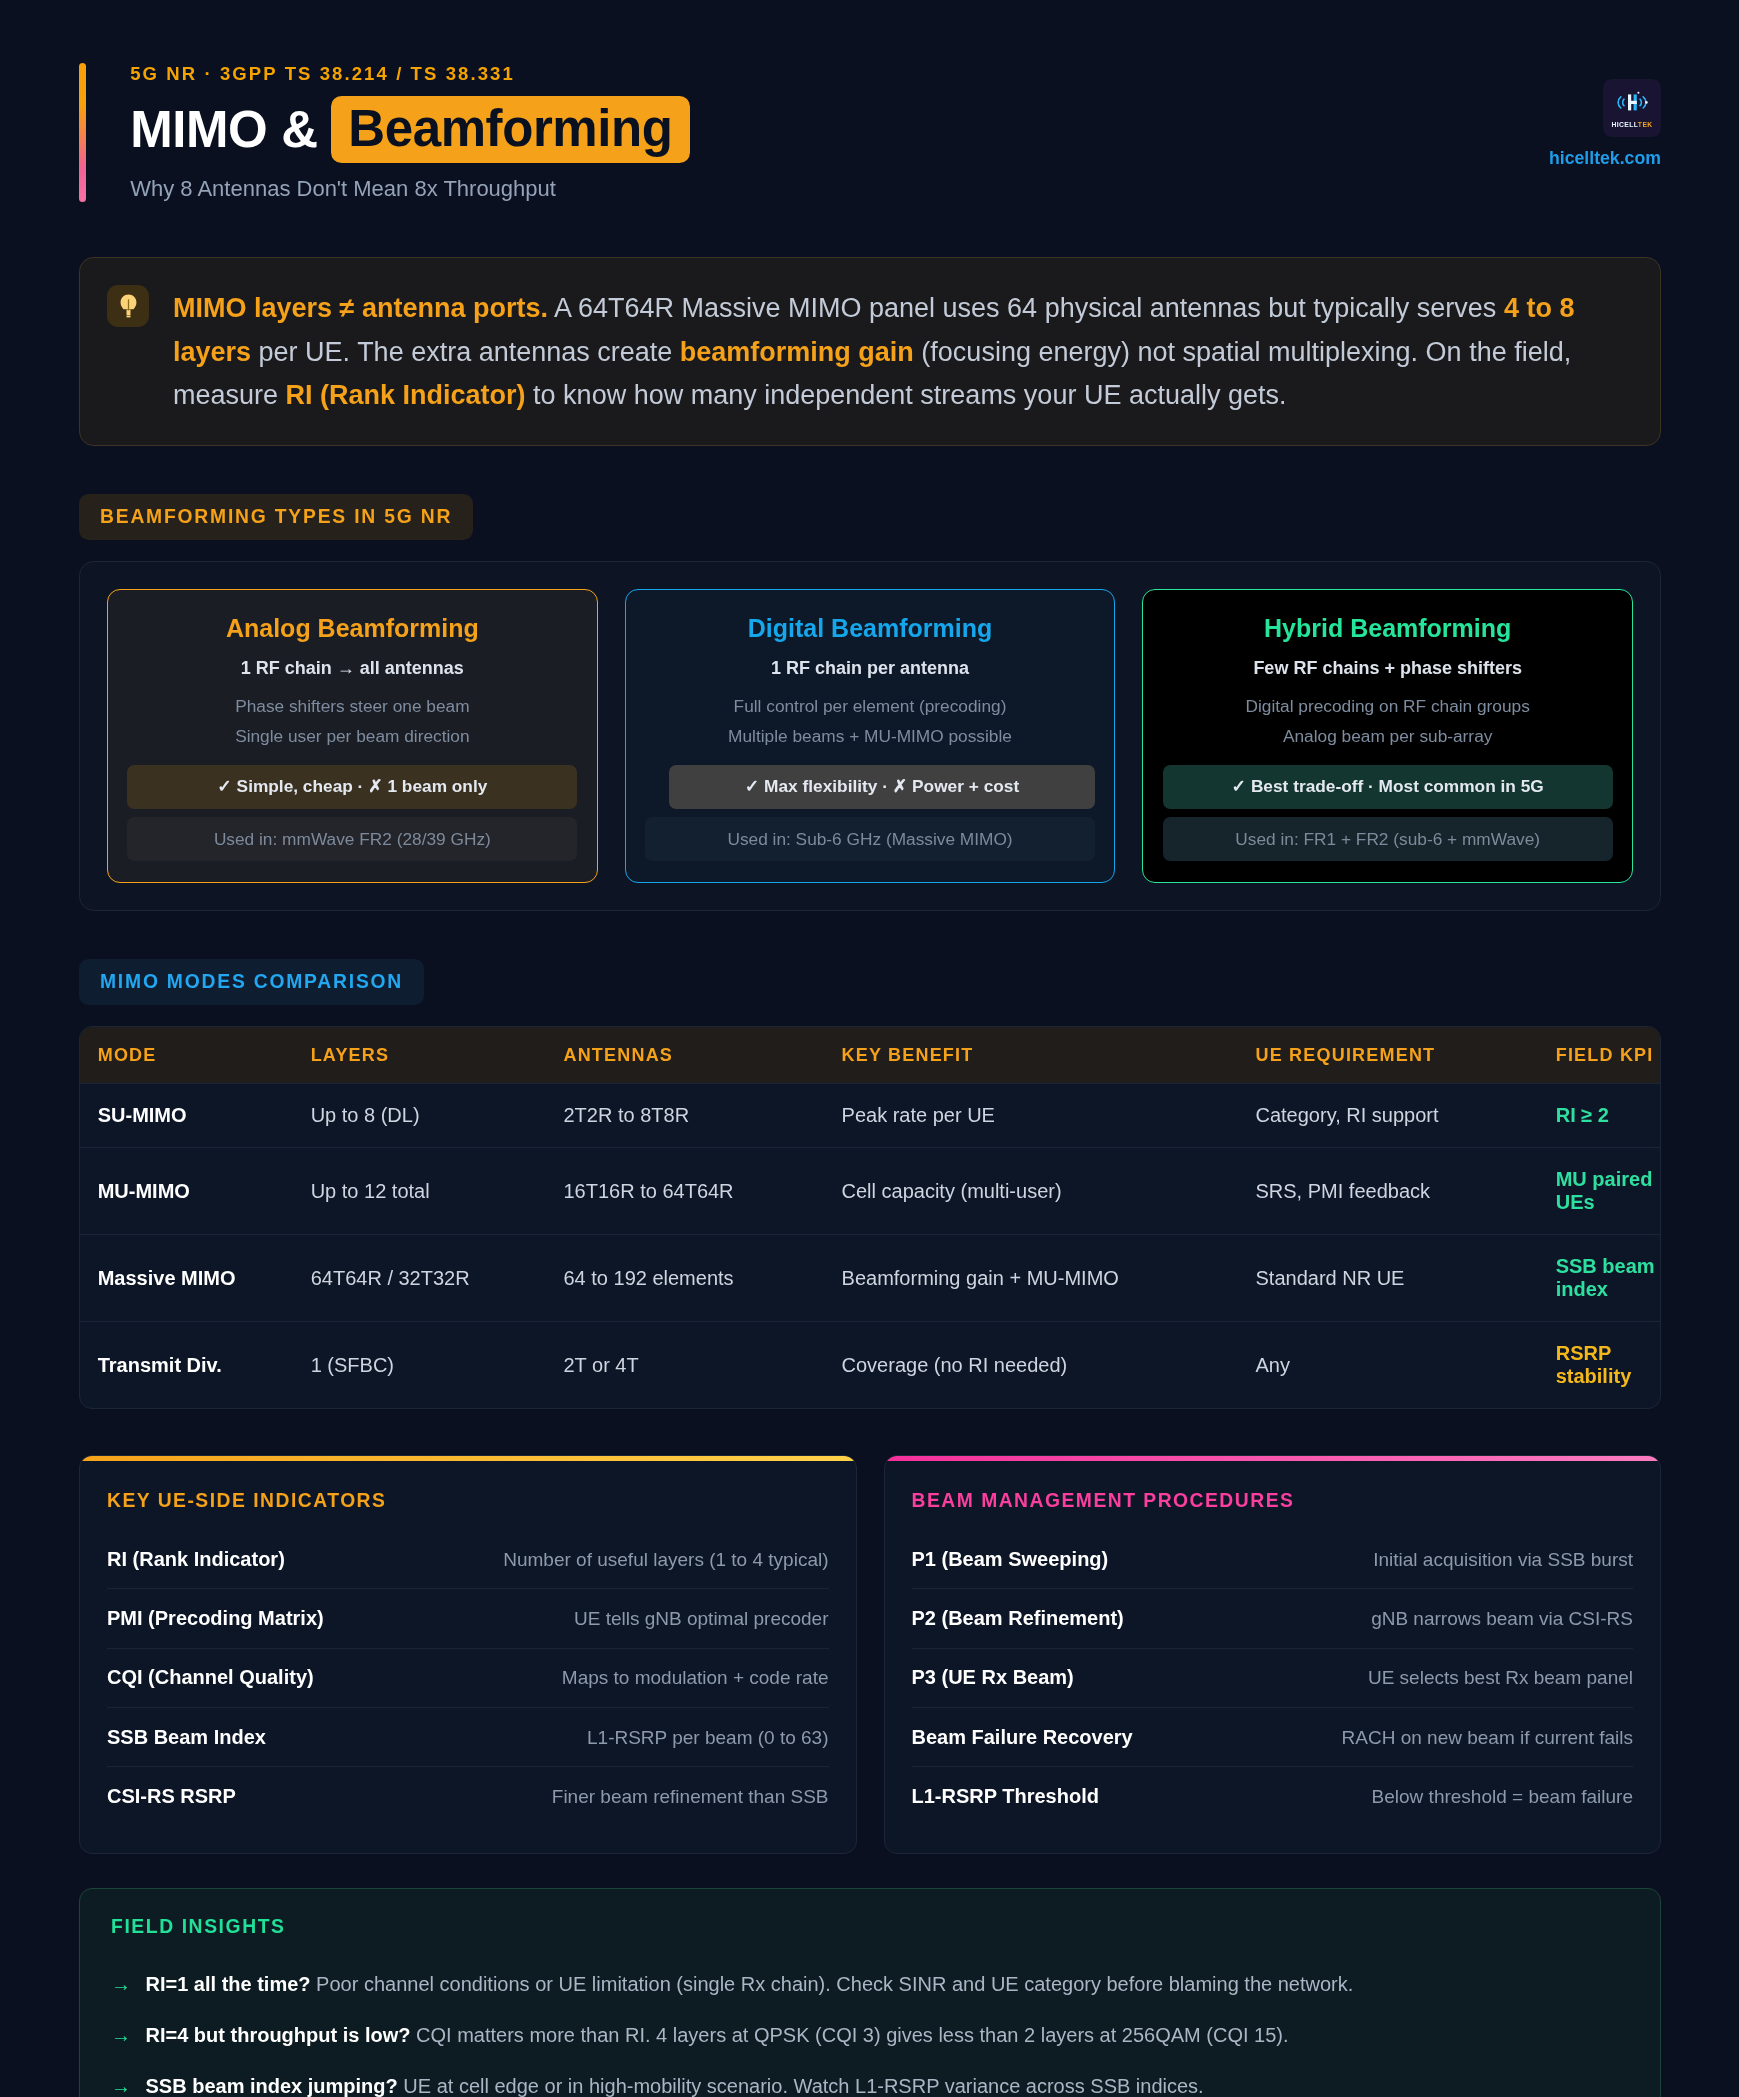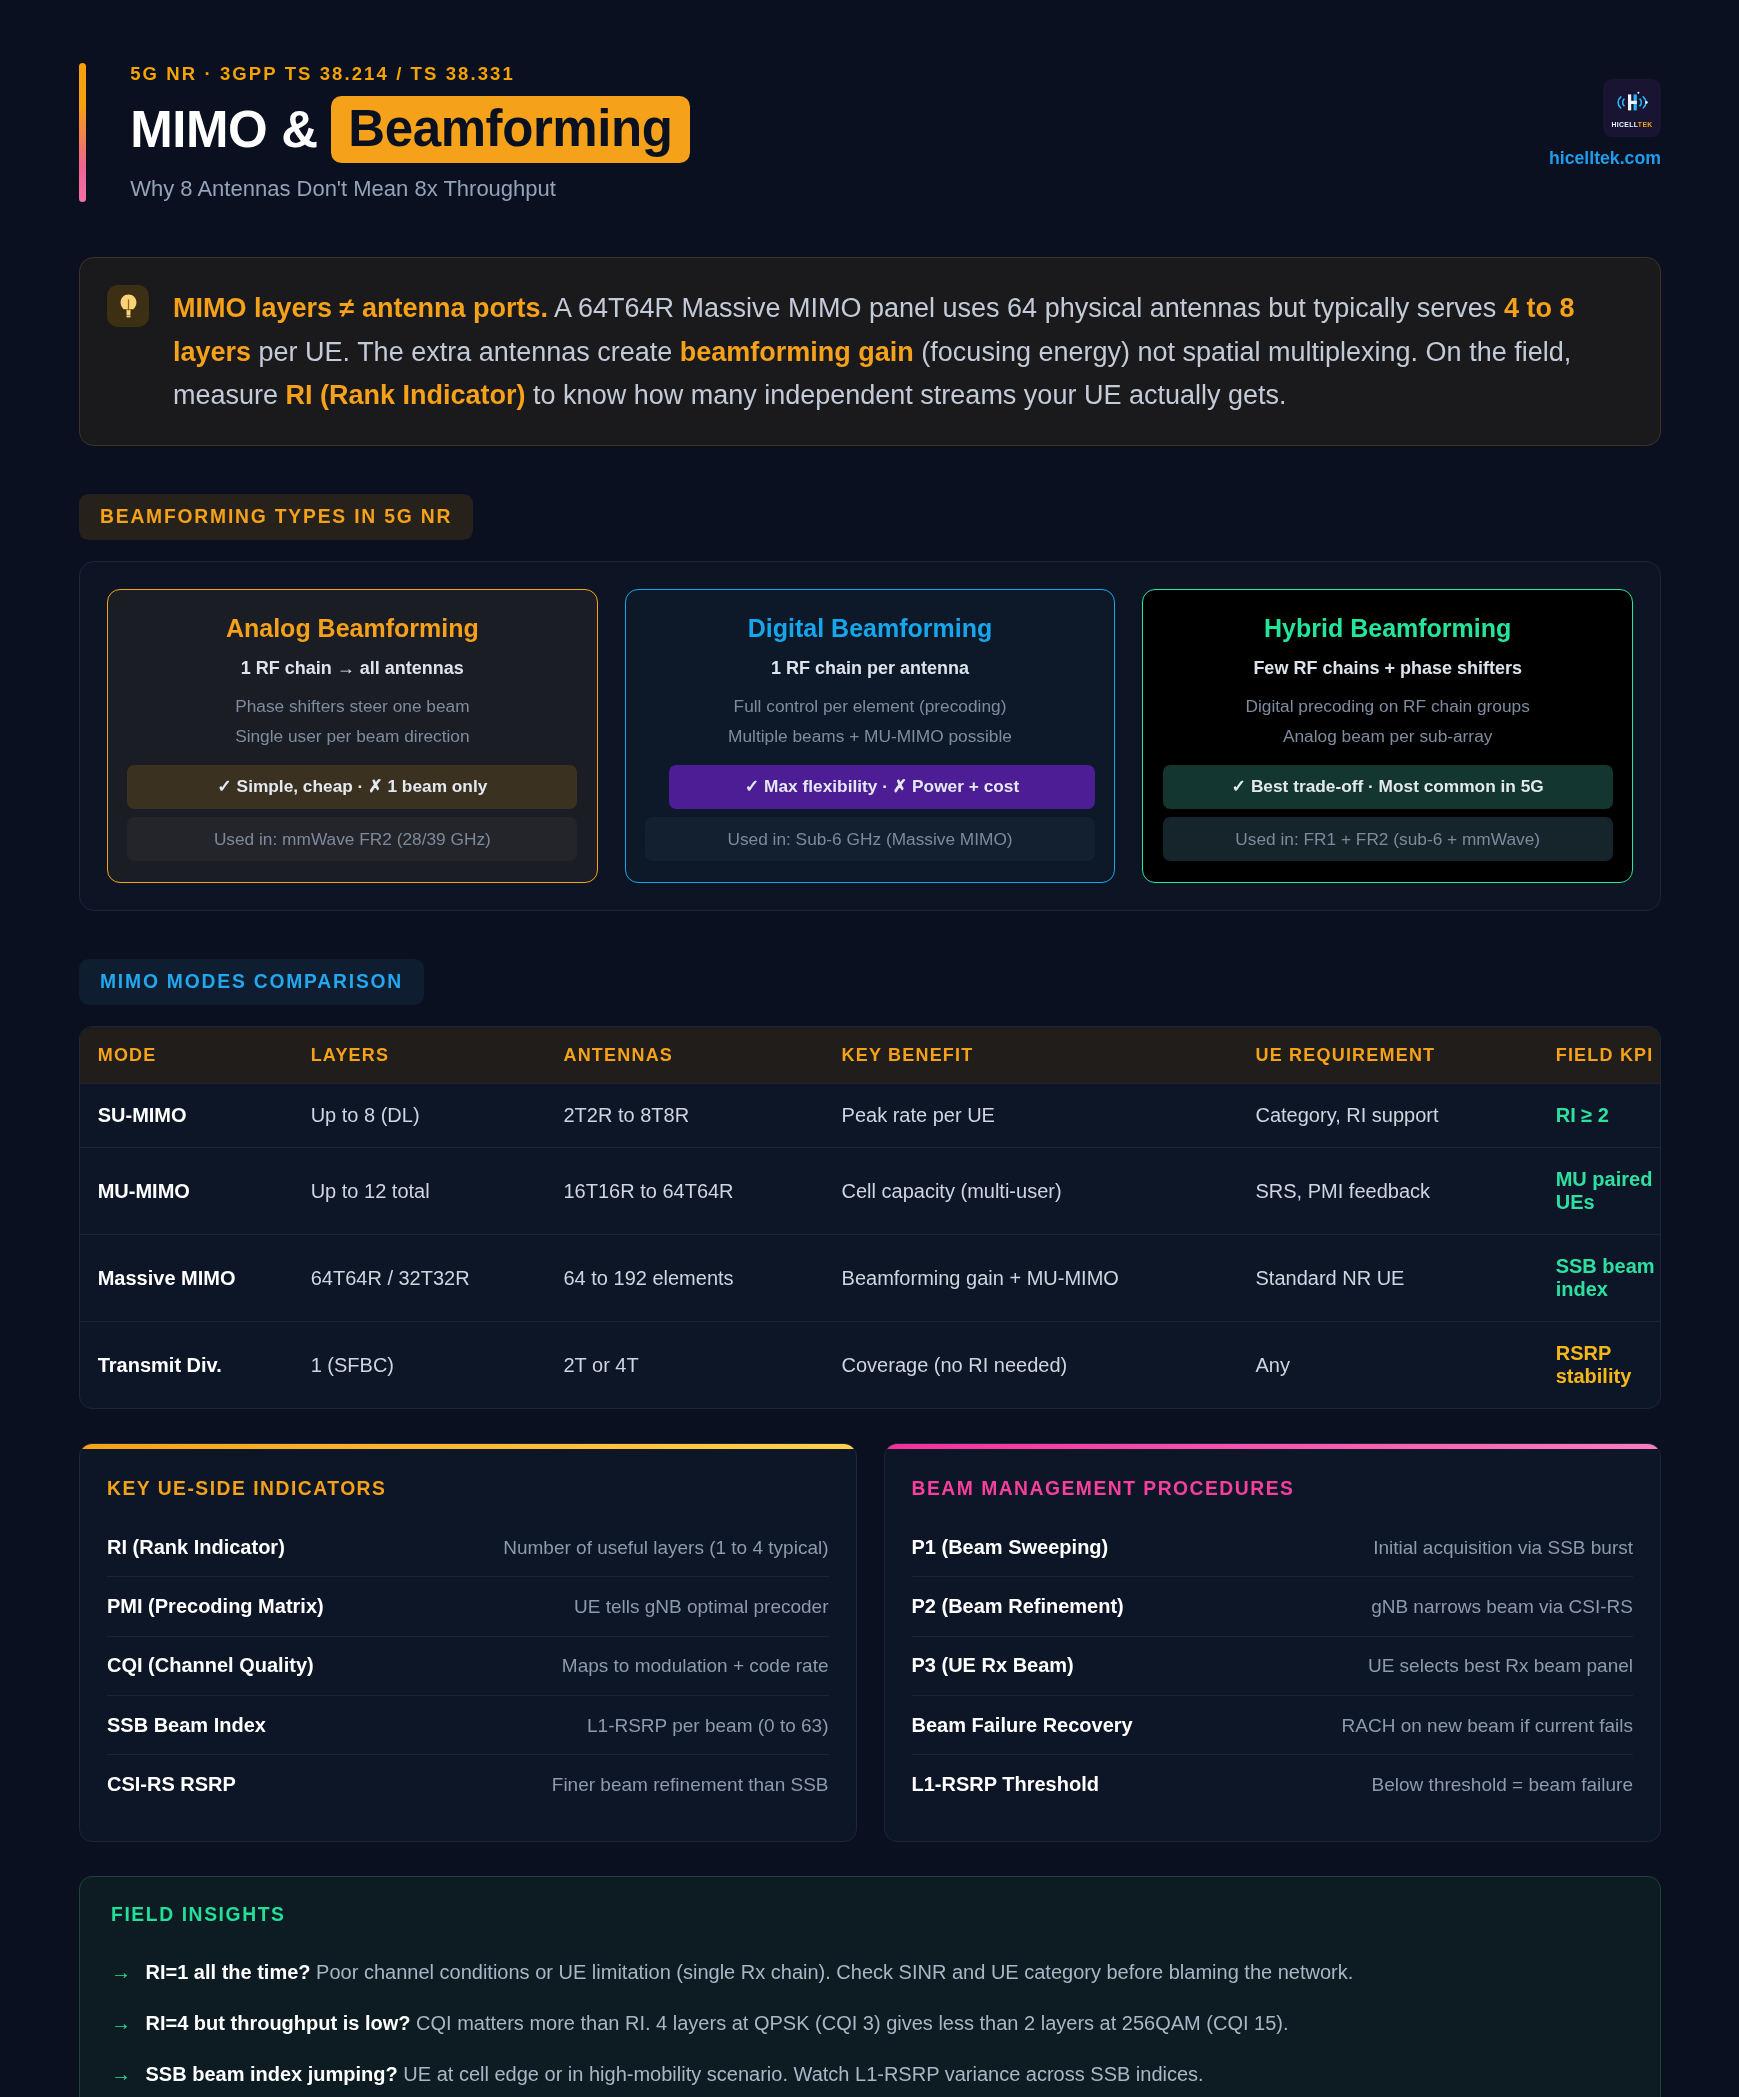--- a/index.html
+++ b/index.html
@@ -96,21 +96,21 @@
   .bf-card.amber .bf-title { color: #f5a21a; }
   .bf-card.blue  .bf-title { color: #16a6ec; }
   .bf-card.green .bf-title { color: #25e59a; }
   .bf-sub { color: #dde3ec; font-size: 18px; font-weight: bold; margin-bottom: 17.7px; }
   .bf-line { color: #7e8c9f; font-size: 17.3px; margin-bottom: 8.9px; }
   .bf-bar {
     margin-top: 17.7px; border-radius: 7.2px; padding: 11.3px 8px;
     font-size: 17.3px; font-weight: bold; color: #e4e9f1;
   }
   .bf-card.amber .bf-bar { background: #3a3120; }
-  .bf-card.blue  .bf-bar { background: #4c1d95; margin-left: 24px; }
+  .bf-card.blue  .bf-bar { background: #404040; margin-left: 24px; }
   .bf-card.green .bf-bar { background: #143630; }
   .bf-used {
     margin-top: 8.9px; border-radius: 7.2px; padding: 11.3px 8px;
     font-size: 17.3px; color: #7d8a9c;
   }
   .bf-card.amber .bf-used { background: #24252a; }
   .bf-card.blue  .bf-used { background: #13202f; }
   .bf-card.green .bf-used { background: #15252b; }
 
   
@@ -131,21 +131,21 @@
   table.cmp tbody td.kpi { font-weight: bold; color: #2ee0a0; }
   table.cmp tbody td.kpi.amber { color: #f5b81a; }
   .c1 { width: 14.6%; padding-left: 17.7px !important; }
   .c2 { width: 16.0%; }
   .c3 { width: 17.6%; }
   .c4 { width: 26.2%; }
   .c5 { width: 19.0%; }
   .c6 { width: 14.0%; }
 
   
-  .duo { display: flex; gap: 27px; margin-top: 34px; justify-content: flex-end; }
+  .duo { display: flex; gap: 27px; margin-top: 46px; justify-content: flex-end; }
   .panel {
     flex: 1 1 0; border: 0.8px solid #1b2638; border-radius: 13px;
     background: #0d1626; padding: 0 0 27px 0; overflow: hidden;
     position: relative;
   }
   .panel-top { height: 4.8px; width: 100%; display: block; }
   .top-amber { background: linear-gradient(90deg, #f5a21a, #ffd24a); }
   .top-pink  { background: linear-gradient(90deg, #f5309b, #fb7cc0); }
   .panel-title {
     font-size: 19.3px; font-weight: bold; letter-spacing: 1.5px;

